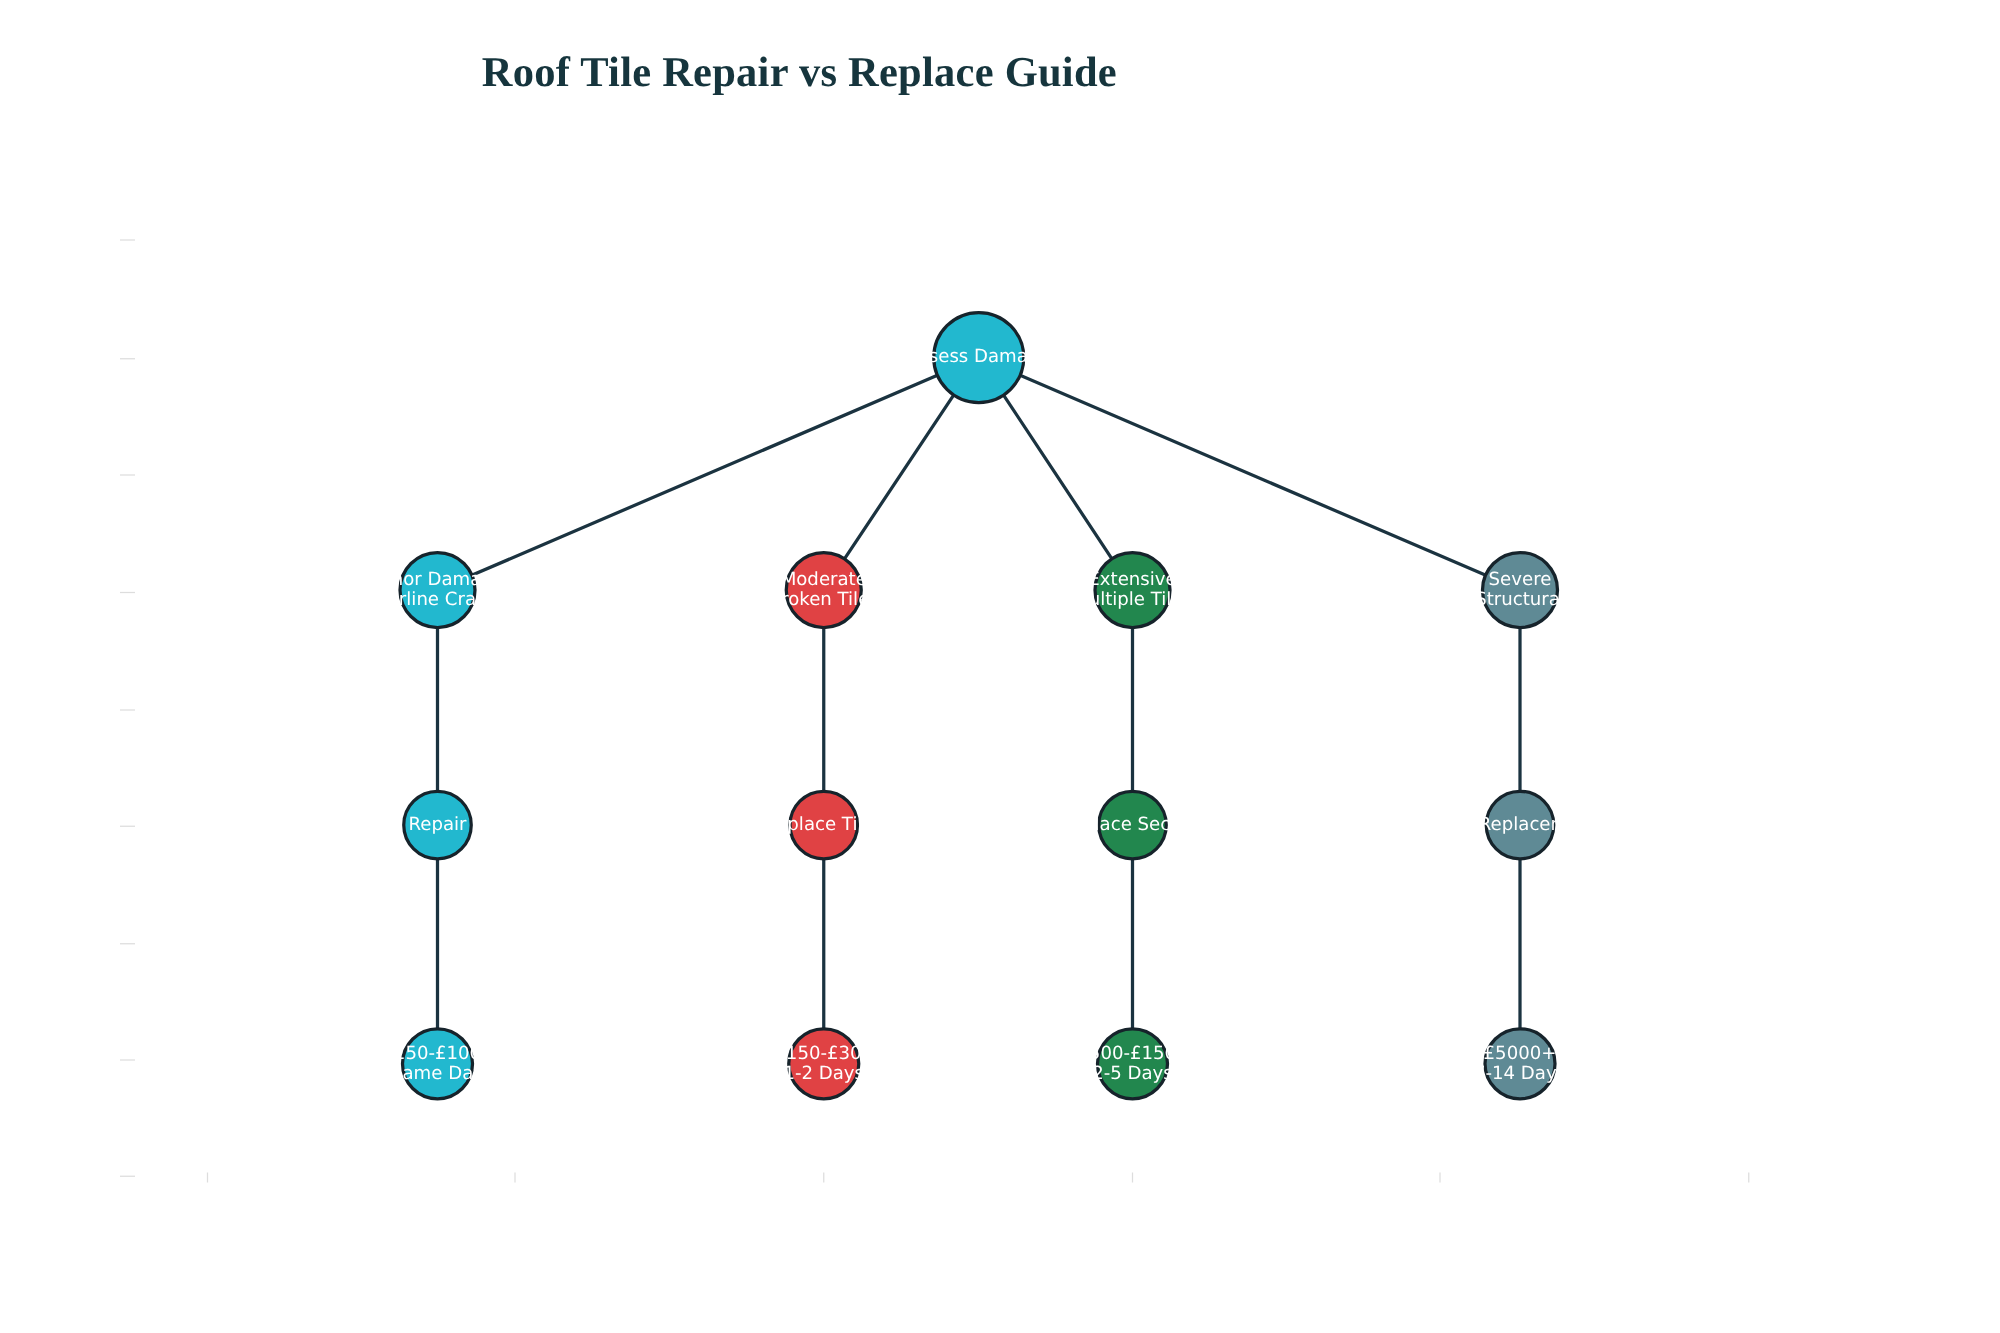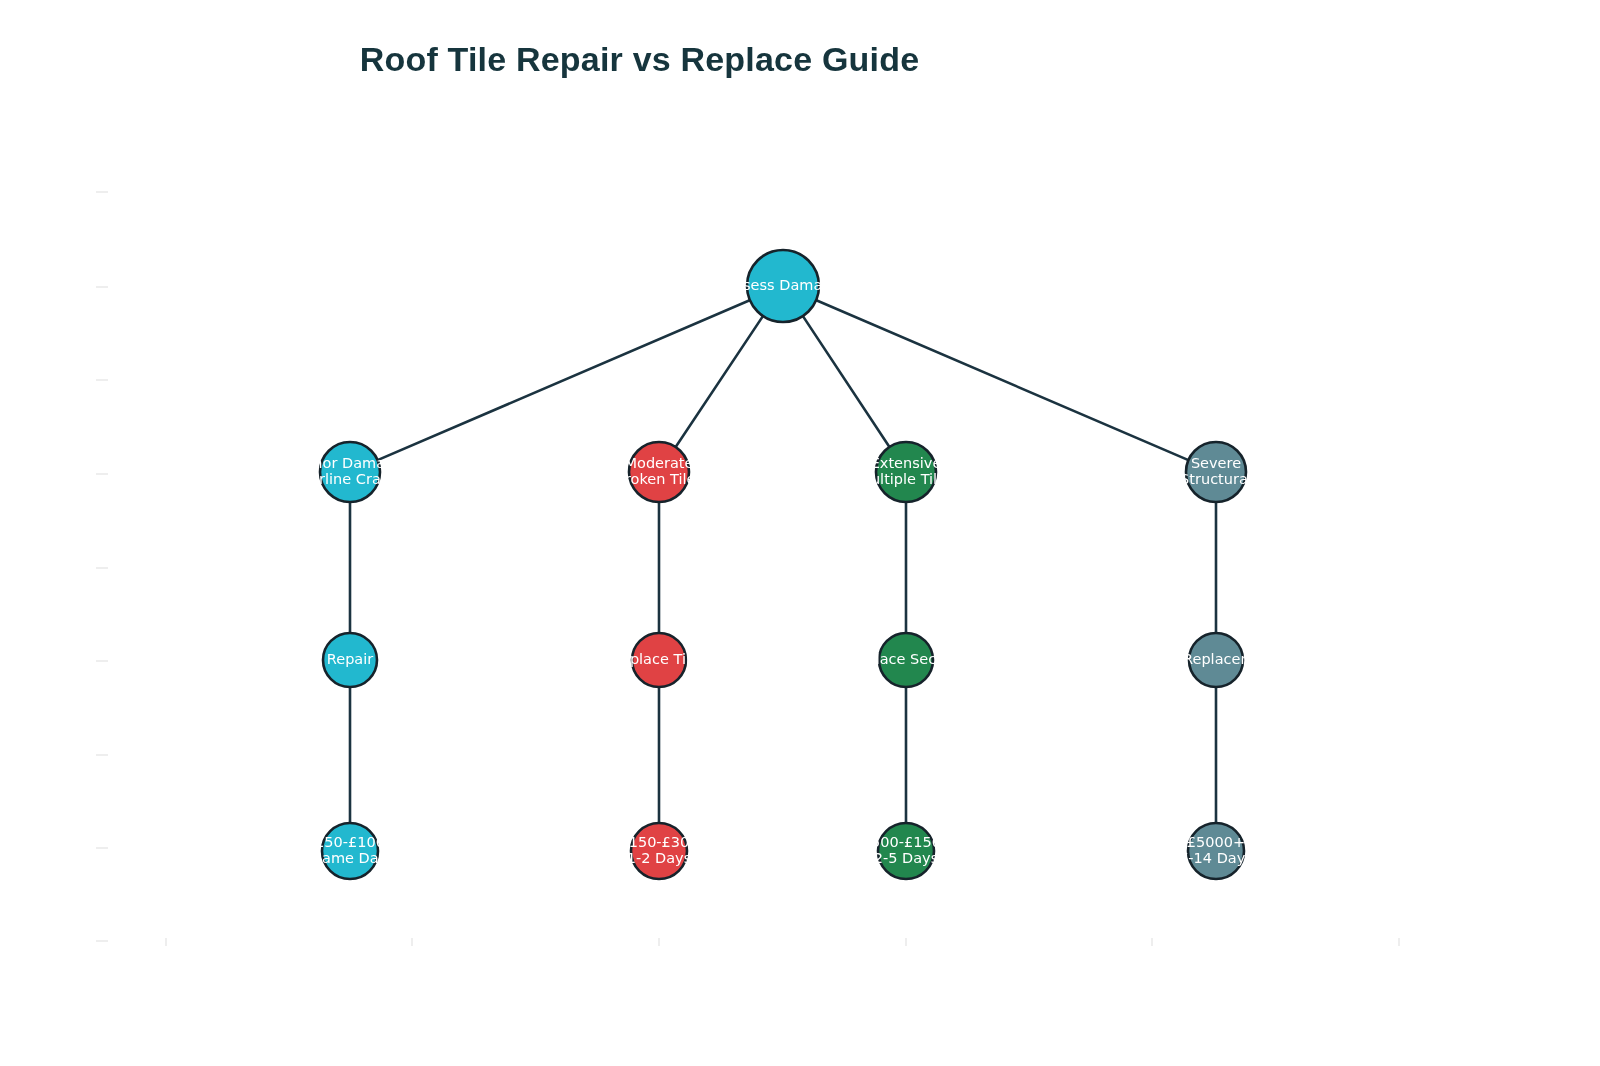--- a/index.html
+++ b/index.html
@@ -18,21 +18,21 @@
     width: 1600px;
     height: 1066px;
     background: #ffffff;
   }
   #title {
     position: absolute;
     top: 40px;
     left: 0;
     width: 1279px;
     text-align: center;
-    font-family: Liberation Sans, sans-serif;
+    font-family: Liberation Serif, serif;
     font-size: 34px;
     font-weight: bold;
     letter-spacing: 0.2px;
     color: #16353d;
     white-space: nowrap;
   }
   #graph-svg {
     position: absolute;
     top: 0;
     left: 0;

